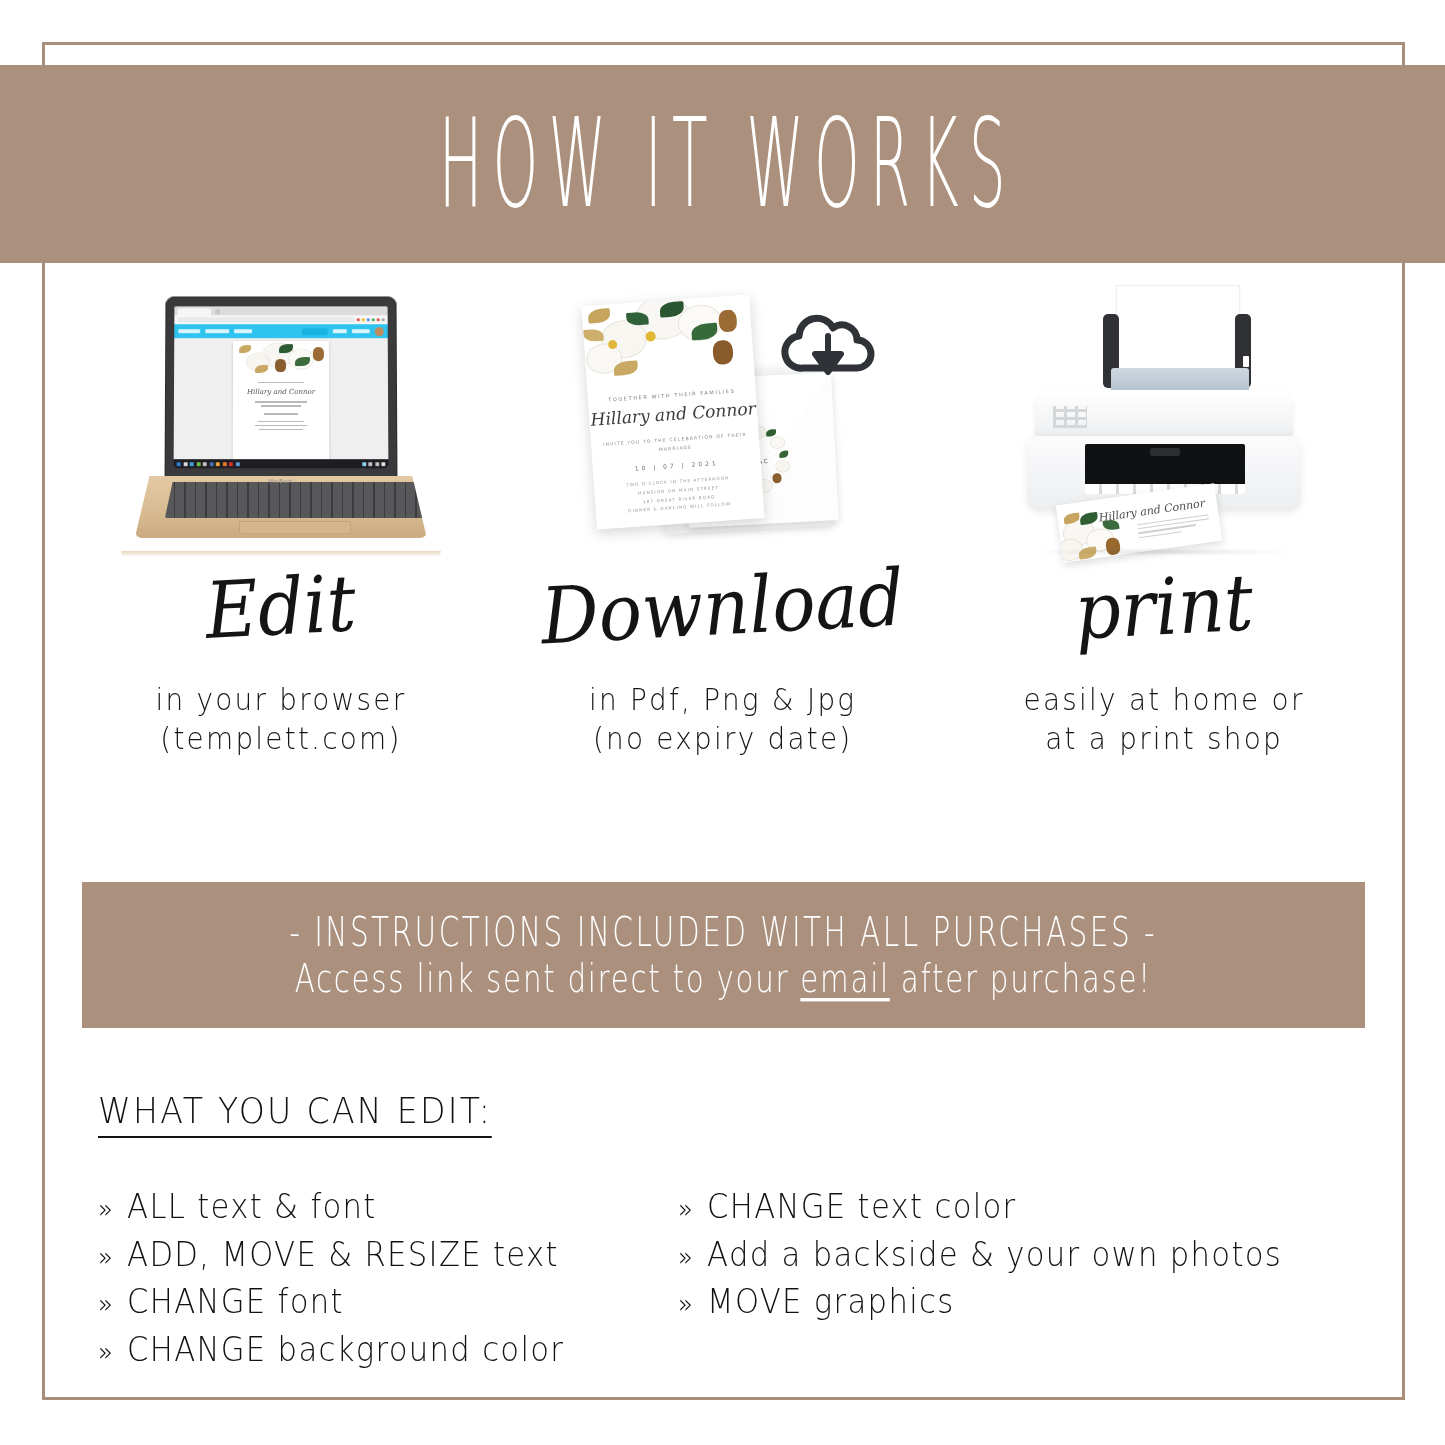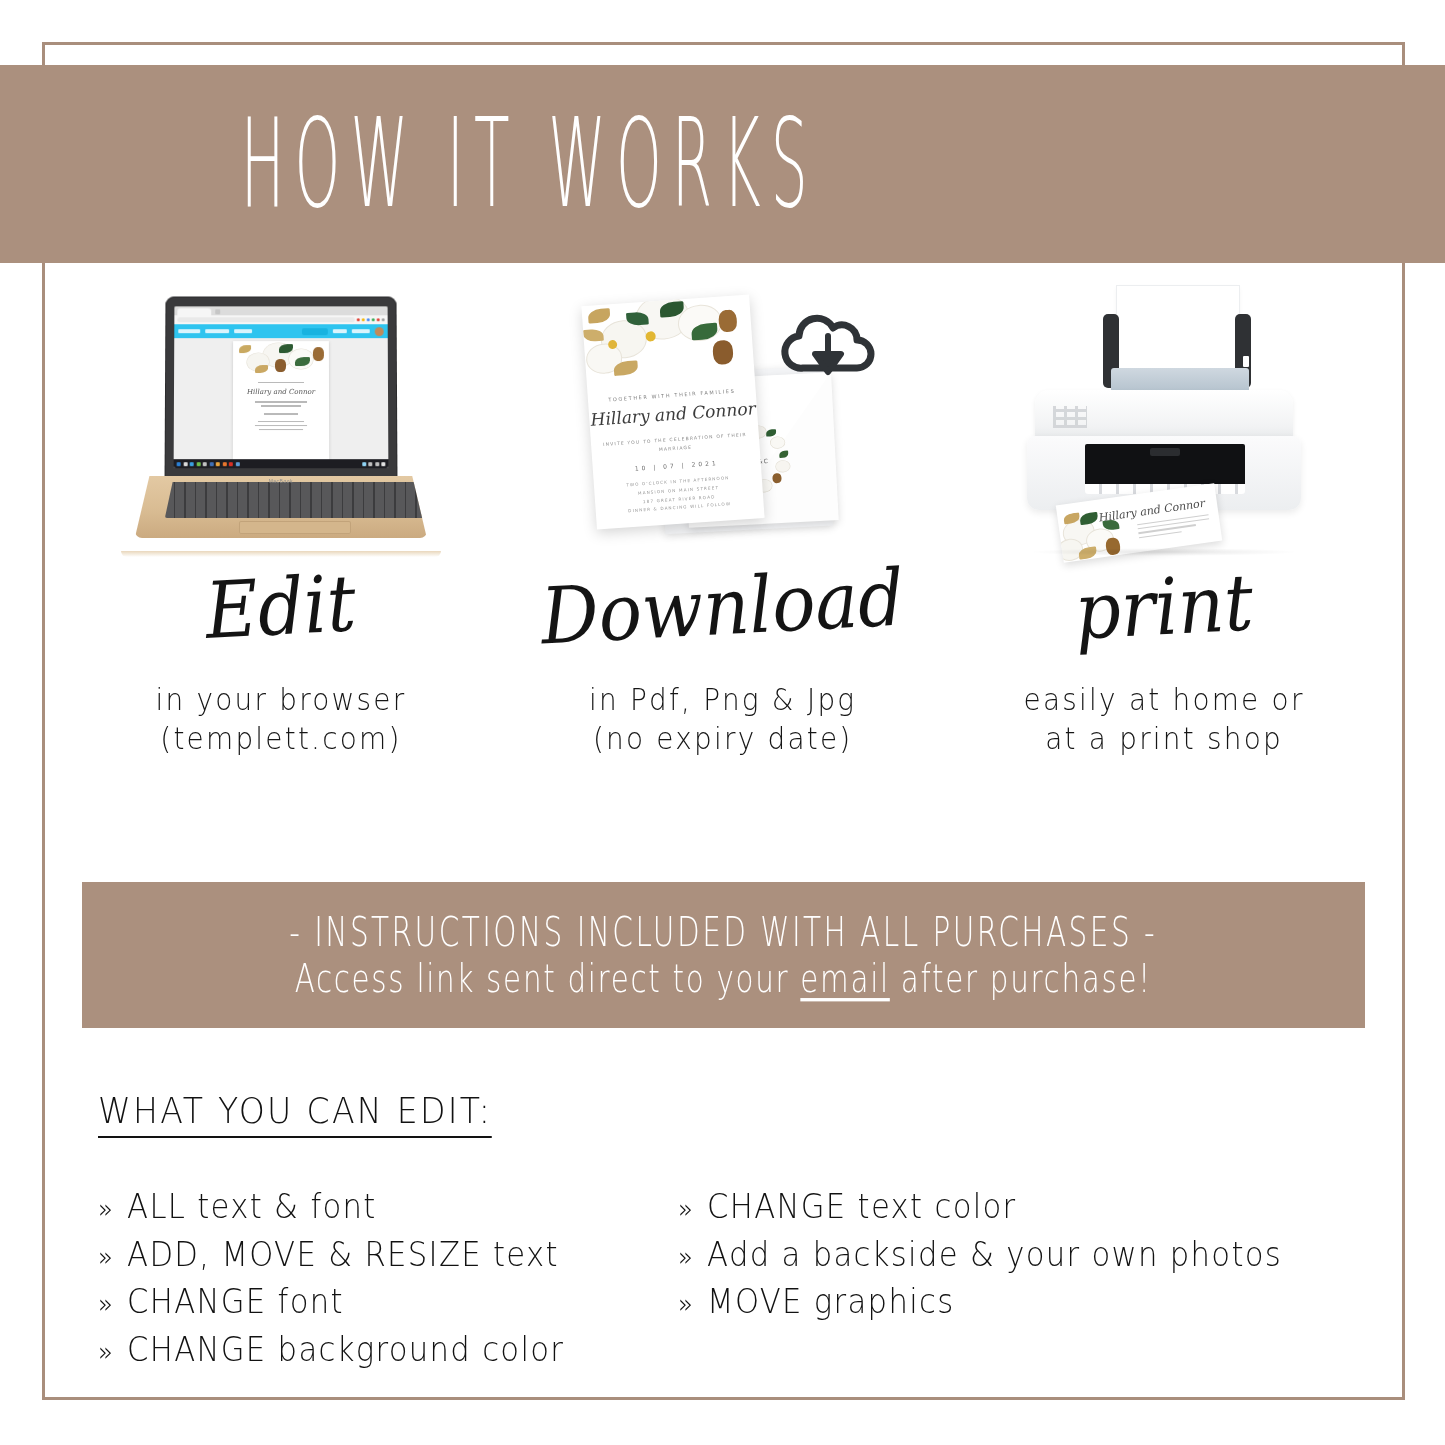--- a/index.html
+++ b/index.html
@@ -21,21 +21,21 @@
     box-sizing:border-box;
     pointer-events:none;
   }
 
   
   #header-band{
     position:absolute;
     left:0;top:65px;
     width:1445px;height:198px;
     background:#AB907E;
-    display:flex;align-items:center;
+    display:flex;align-items:center;justify-content:center;
   }
   #header-title{
     color:#ffffff;
     font-family:"DejaVu Sans", sans-serif;
     font-size:104px;
     font-weight:300;
     letter-spacing:18px;
     transform:scaleX(0.56) scaleY(1.18);
     transform-origin:center center;
     white-space:nowrap;

